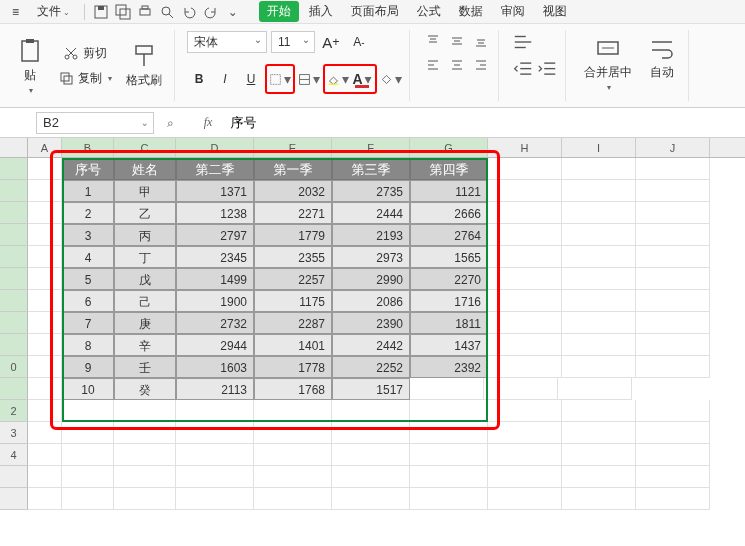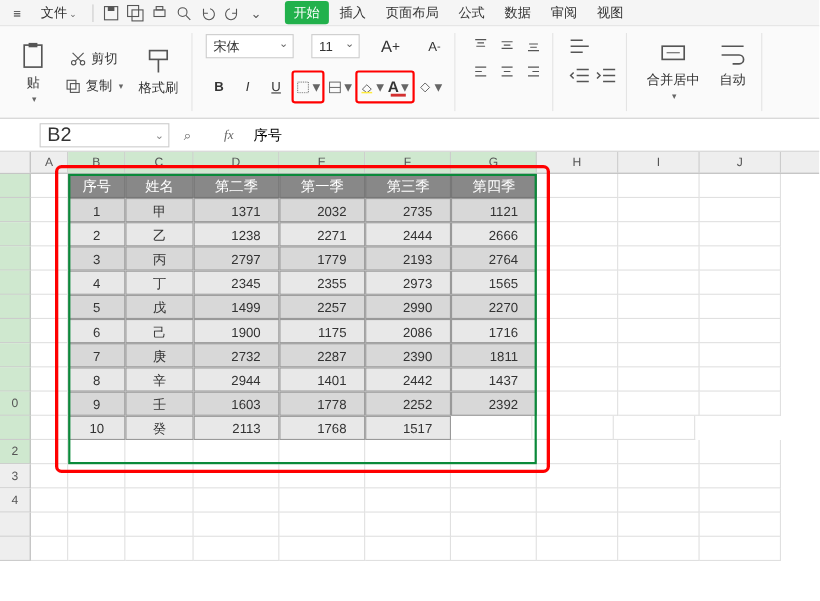--- a/index.html
+++ b/index.html
@@ -17,52 +17,52 @@
 
 .ribbon { display: flex; background: #fafafa; border-bottom: 1px solid #d0d0d0; height: 84px; padding: 6px 4px; gap: 6px; }
 .ribbon-group { display: flex; align-items: flex-start; gap: 4px; padding: 0 6px; border-right: 1px solid #e4e4e4; }
 .ribbon-col { display: flex; flex-direction: column; gap: 4px; align-items: center; justify-content: center; height: 100%; }
 .rbtn { display: flex; align-items: center; gap: 4px; padding: 2px 4px; font-size: 12px; cursor: pointer; color: #333; }
 .rbtn svg { width: 16px; height: 16px; }
 .big-btn { display: flex; flex-direction: column; align-items: center; gap: 2px; padding: 4px 6px; cursor: pointer; font-size: 12px; }
 .big-btn svg { width: 28px; height: 28px; }
 .font-select { height: 22px; border: 1px solid #ccc; background: #fff; padding: 0 18px 0 6px; font-size: 12px; position: relative; min-width: 80px; display: inline-flex; align-items: center; cursor: pointer; }
 .font-select::after { content: "⌄"; position: absolute; right: 4px; top: 2px; font-size: 10px; color: #666; }
-.font-row { display: flex; gap: 16px; align-items: center; }
+.font-row { display: flex; gap: 4px; align-items: center; }
 .fmt-row { display: flex; gap: 2px; align-items: center; margin-top: 6px; }
 .fmt-btn { width: 24px; height: 24px; display: inline-flex; align-items: center; justify-content: center; cursor: pointer; border: 1px solid transparent; }
 .fmt-btn svg, .fmt-btn span { font-size: 14px; }
 .hl-red { border: 2px solid #ff0000; border-radius: 3px; padding: 1px; }
 .align-grid { display: grid; grid-template-columns: repeat(3,22px); grid-template-rows: repeat(2,22px); gap: 2px; }
 .align-cell { display: flex; align-items: center; justify-content: center; cursor: pointer; }
 .align-cell svg { width: 14px; height: 14px; }
 
 
 .fx-bar { display: flex; align-items: center; height: 30px; border-bottom: 1px solid #d0d0d0; }
-.name-box { width: 118px; border: 1px solid #ccc; margin: 3px 3px 3px 36px; height: 22px; display: flex; align-items: center; padding: 0 6px; font-size: 18px; cursor: text; position: relative; }
+.name-box { width: 118px; border: 1px solid #ccc; margin: 3px 3px 3px 36px; height: 22px; display: flex; align-items: center; padding: 0 6px; font-size: 13px; cursor: text; position: relative; }
 .name-box::after { content: "⌄"; position: absolute; right: 4px; color: #888; font-size: 10px; }
 .fx-icons { display: flex; align-items: center; gap: 6px; padding: 0 10px; color: #666; }
 .fx-label { font-style: italic; font-family: Georgia, serif; margin-left: 24px; }
 .fx-input { flex: 1; font-size: 13px; padding: 0 8px; height: 22px; border: none; outline: none; }
 
 
 .sheet-wrap { position: relative; overflow: hidden; height: calc(546px - 24px - 84px - 30px); }
 .col-headers { display: flex; position: sticky; top: 0; background: #eee; border-bottom: 1px solid #bbb; height: 20px; }
 .corner { width: 28px; border-right: 1px solid #bbb; background: #eee; }
 .ch { border-right: 1px solid #ccc; text-align: center; font-size: 11px; color: #555; line-height: 20px; }
 .ch.sel { background: #cfe8cf; }
 
 .row { display: flex; height: 22px; }
 .rh { width: 28px; background: #eee; border-right: 1px solid #bbb; border-bottom: 1px solid #ccc; text-align: center; font-size: 11px; color: #555; line-height: 22px; }
 .rh.sel { background: #cfe8cf; }
 .cell { border-right: 1px solid #e0e0e0; border-bottom: 1px solid #e0e0e0; font-size: 12px; line-height: 22px; overflow: hidden; white-space: nowrap; }
 
 
 .tbl-hdr { background: #888; color: #fff; text-align: center; font-size: 13px; border: 1px solid #777; }
-.tbl-cell { text-align: right; padding-right: 16px; border: 1px solid #999; background: #d8d8d8; }
+.tbl-cell { text-align: right; padding-right: 6px; border: 1px solid #999; background: #d8d8d8; }
 .tbl-cell.lt { background: #e8e8e8; }
 .tbl-cell.ctr { text-align: center; padding: 0; }
 
 
 .red-overlay { position: absolute; border: 3px solid #ff0000; border-radius: 6px; pointer-events: none; }
 .green-overlay { position: absolute; border: 2px solid #0a8a3a; pointer-events: none; }
 
 
 .cA { width: 34px; } .cB { width: 52px; } .cC { width: 62px; } .cD { width: 78px; } .cE { width: 78px; } .cF { width: 78px; } .cG { width: 78px; } .cH { width: 74px; } .cI { width: 74px; } .cJ { width: 74px; }
 </style>

